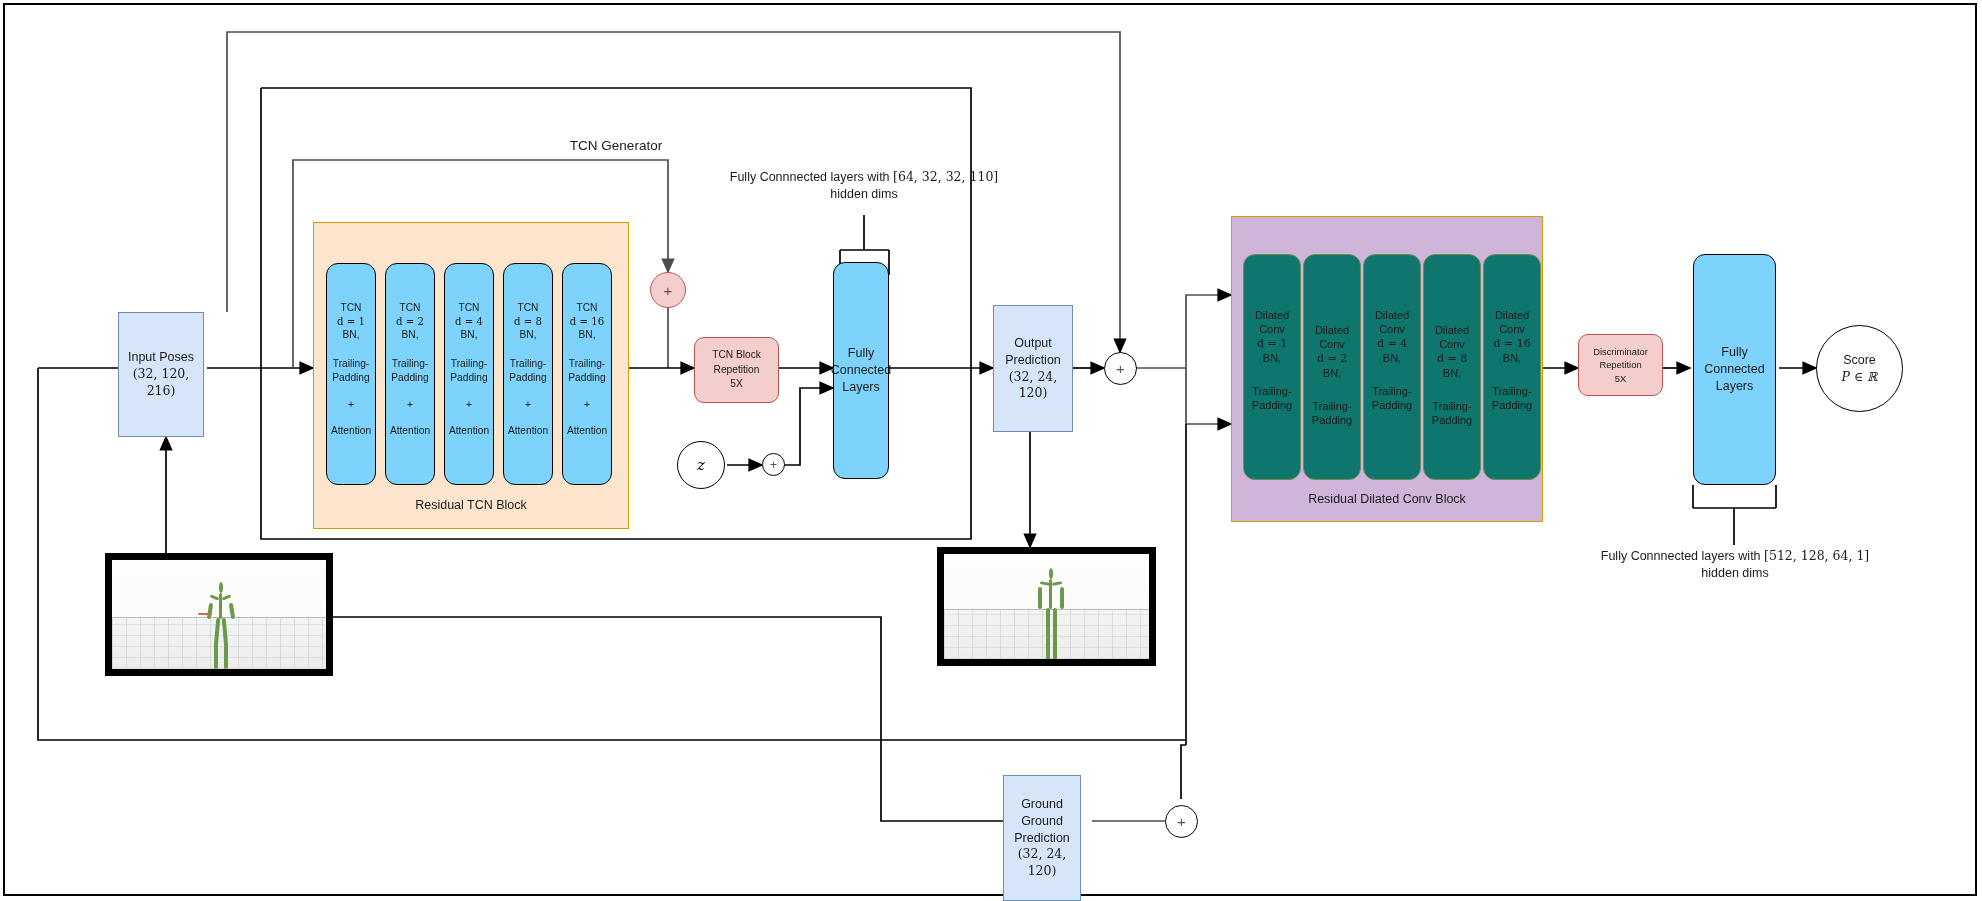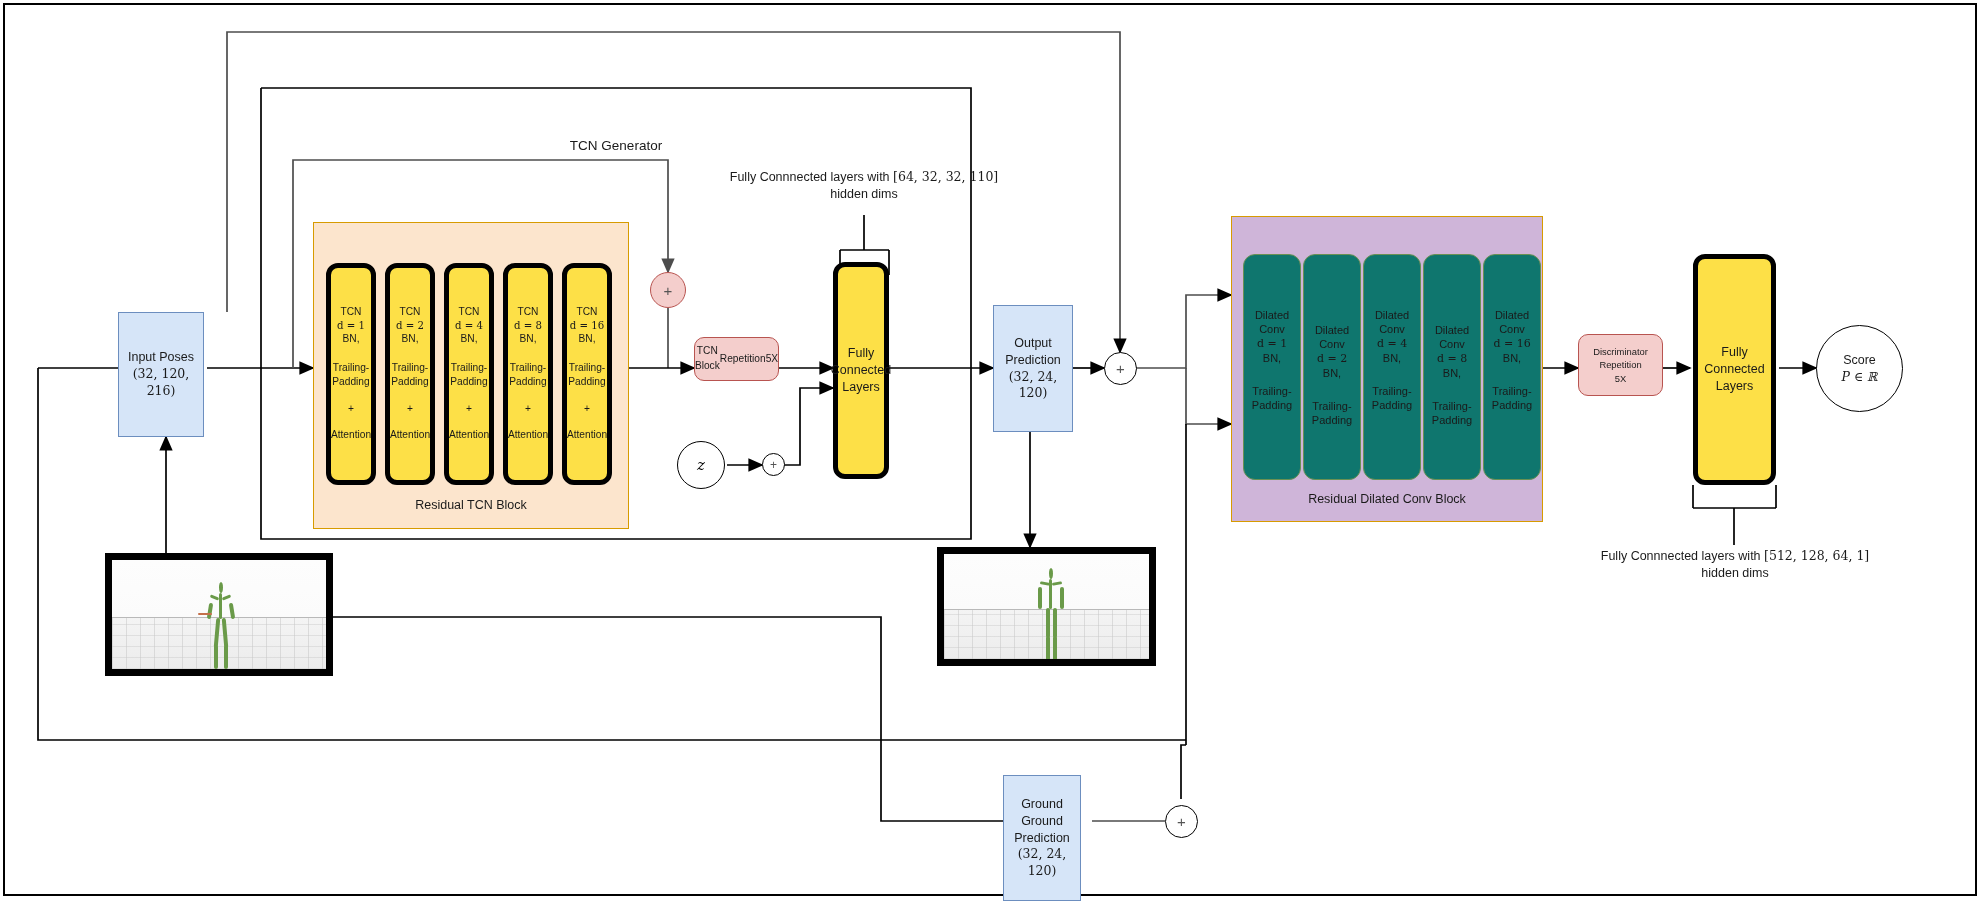--- a/index.html
+++ b/index.html
@@ -4,21 +4,21 @@
 <style>
   html,body{margin:0;padding:0;background:#ffffff;}
   body{font-family:"Liberation Sans",sans-serif;}
   #canvas{position:relative;width:1982px;height:901px;background:#fff;overflow:hidden;}
   .outer-frame{position:absolute;left:3px;top:3px;width:1974px;height:893px;border:2px solid #000;box-sizing:border-box;}
 
   .svgl{position:absolute;left:0;top:0;width:1982px;height:901px;pointer-events:none;}
 
   .box{position:absolute;box-sizing:border-box;display:flex;align-items:center;justify-content:center;text-align:center;}
   .blue{background:#d6e5f8;border:1px solid #6c8ebf;}
-  .green-r{background:#fde047;border:5px solid #000000;border-radius:12px;}
+  .green-r{background:#7dd3fc;border:1px solid #000000;border-radius:12px;}
   .pink-r{background:#f4cecc;border:1px solid #b85450;border-radius:10px;}
   .salmon-r{background:#0f766e;border:1px solid #6a9153;border-radius:12px;}
   .orange-cont{background:#fce5cd;border:1.5px solid #d79b00;}
   .purple-cont{background:#cfb5d9;border:1.5px solid #d79b00;}
   .plaincircle{background:#fff;border:1.6px solid #000;border-radius:50%;}
   .pinkcircle{background:#f4cecc;border:1.5px solid #b85450;border-radius:50%;}
   .wframe{position:absolute;background:#fff;border:7px solid #000;box-sizing:border-box;overflow:hidden;}
 
   .lbl{position:absolute;color:#1a1a1a;}
   .t13{font-size:13.5px;line-height:1.32;}
@@ -169,21 +169,21 @@
   <div class="box pinkcircle" style="left:650px;top:272px;width:36px;height:36px;">
     <span class="plusglyph">+</span>
   </div>
 
   <div class="lbl t12 center" style="left:714px;top:169px;width:300px;">
     <span>Fully Connnected layers with</span>
     <span class="mathn">[64, 32, 32, 110]</span>
     <div>hidden dims</div>
   </div>
 
-  <div class="box pink-r lbl t10" style="left:694px;top:337px;width:85px;height:44px;">
+  <div class="box pink-r lbl t10" style="left:694px;top:337px;width:85px;height:66px;flex-direction:column;">
     <span>TCN Block</span>
     <span>Repetition</span>
     <span>5X</span>
   </div>
 
   <div class="box green-r lbl t12" style="left:833px;top:262px;width:56px;height:217px;flex-direction:column;">
     <span>Fully</span>
     <span>Connected</span>
     <span>Layers</span>
   </div>

